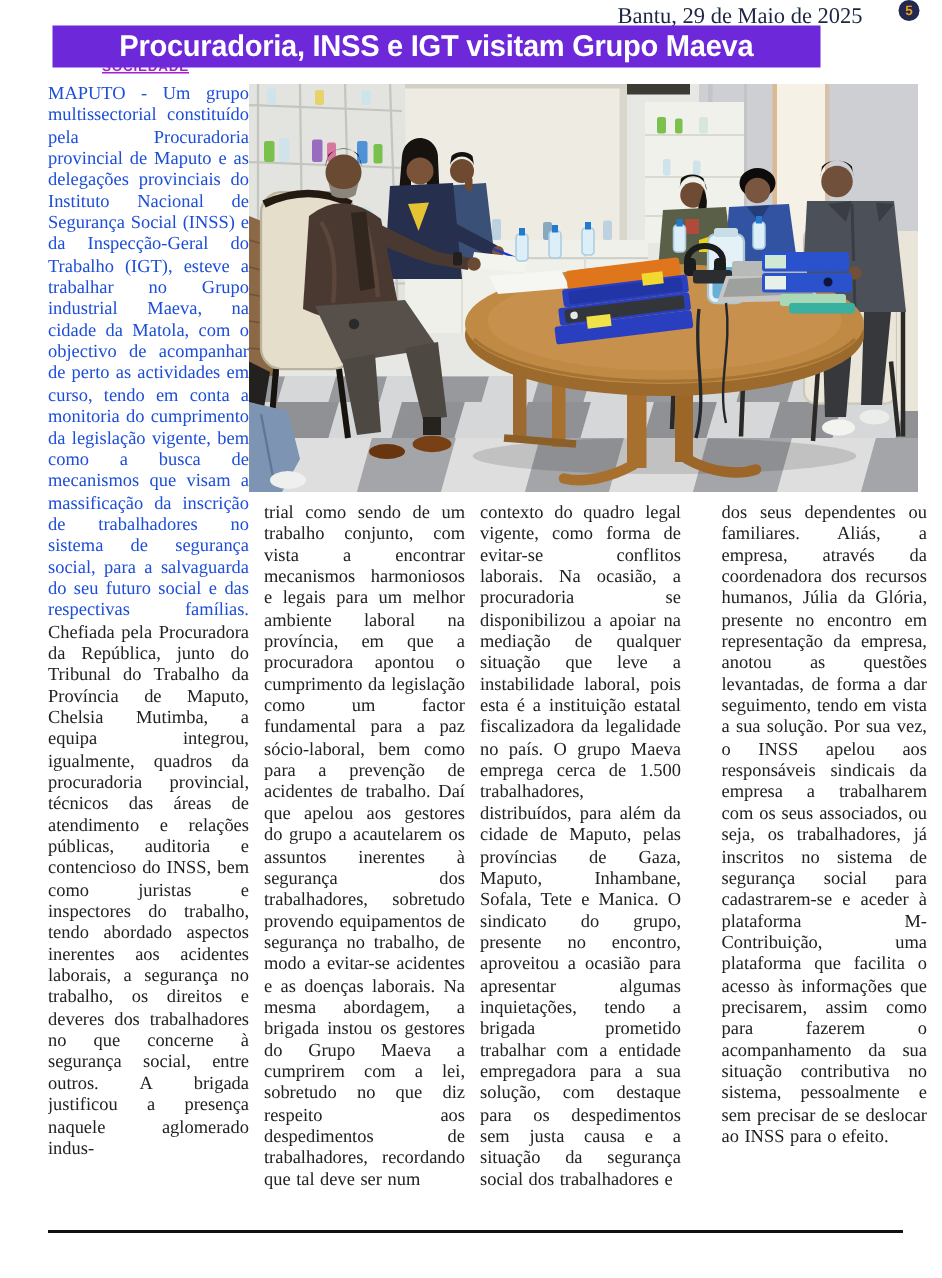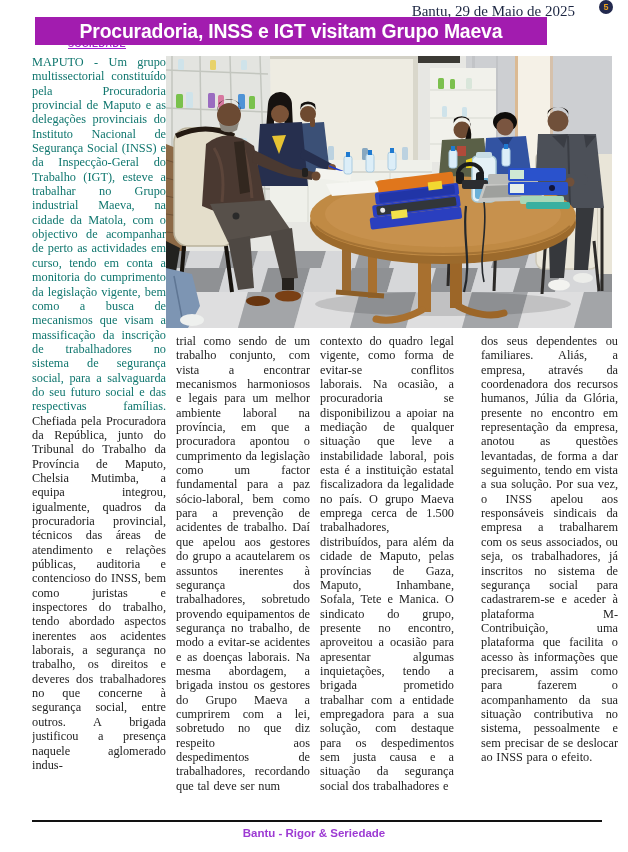--- a/index.html
+++ b/index.html
@@ -6,31 +6,31 @@
   .page{position:relative;width:628px;height:852px;background:#ffffff;overflow:hidden;
         font-family:"Liberation Serif",serif;}
   .kicker{position:absolute;left:68px;top:2px;font-family:"Liberation Sans",sans-serif;
         font-size:9px;font-weight:bold;letter-spacing:.5px;color:#a21fd0;
         text-decoration:underline;cursor:pointer;margin-top:37px;}
   .dateline{position:absolute;right:53px;top:3px;font-size:15px;color:#1c2642;
         font-family:"Liberation Serif",serif;}
   .badge{position:absolute;left:599px;top:0;width:14px;height:14px;border-radius:50%;
         background:#23294e;color:#e8a020;font:bold 9px "Liberation Sans",sans-serif;
         display:flex;align-items:center;justify-content:center;}
-  .banner{position:absolute;left:35px;top:17px;width:512px;height:28px;background:#a21caf;
+  .banner{position:absolute;left:35px;top:17px;width:512px;height:28px;background:#6d28d9;
         display:flex;align-items:center;justify-content:center;}
   .banner span{color:#ffffff;font-family:"Liberation Sans",sans-serif;font-weight:700;
         font-size:20px;letter-spacing:-.2px;transform:scaleX(.97);white-space:nowrap;}
   .col{position:absolute;text-align:justify;font-size:12.3px;line-height:14.35px;
         color:#222222;overflow:hidden;word-spacing:.6px;}
   .col1{left:32px;top:55px;width:134px;height:766px;}
   .col2{left:176px;top:334px;width:134px;height:487px;}
   .col3{left:320px;top:334px;width:134px;height:487px;}
   .col4{left:481px;top:334px;width:137px;height:487px;}
-  .lead{color:#0f766e;}
+  .lead{color:#1d4ed8;}
   .photo{position:absolute;left:166px;top:56px;width:446px;height:272px;}
   .rule{position:absolute;left:32px;top:820px;width:570px;height:2px;background:#121212;}
   .footer{position:absolute;left:0;top:827px;width:628px;text-align:center;
         font-family:"Liberation Sans",sans-serif;font-size:11.5px;font-weight:600;color:#9d3bd3;}
 </style>
 </head>
 <body>
 
 <div class="page">
 
@@ -334,14 +334,13 @@
       <line x1="8" y1="220" x2="16" y2="262" stroke="#5f7694" stroke-width="1.5"></line>
       <ellipse cx="26" cy="264" rx="12" ry="6" fill="#eef0ee"></ellipse>
     </g>
   </svg>
 
   <div class="col col2">trial como sendo de um trabalho conjunto, com vista a encontrar mecanismos harmoniosos e legais para um melhor ambiente laboral na província, em que a procuradora apontou o cumprimento da legislação como um factor fundamental para a paz sócio-laboral, bem como para a prevenção de acidentes de trabalho. Daí que apelou aos gestores do grupo a acautelarem os assuntos inerentes à segurança dos trabalhadores, sobretudo provendo equipamentos de segurança no trabalho, de modo a evitar-se acidentes e as doenças laborais. Na mesma abordagem, a brigada instou os gestores do Grupo Maeva a cumprirem com a lei, sobretudo no que diz respeito aos despedimentos de trabalhadores, recordando que tal deve ser num</div>
   <div class="col col3">contexto do quadro legal vigente, como forma de evitar-se conflitos laborais. Na ocasião, a procuradoria se disponibilizou a apoiar na mediação de qualquer situação que leve a instabilidade laboral, pois esta é a instituição estatal fiscalizadora da legalidade no país. O grupo Maeva emprega cerca de 1.500 trabalhadores, distribuídos, para além da cidade de Maputo, pelas províncias de Gaza, Maputo, Inhambane, Sofala, Tete e Manica. O sindicato do grupo, presente no encontro, aproveitou a ocasião para apresentar algumas inquietações, tendo a brigada prometido trabalhar com a entidade empregadora para a sua solução, com destaque para os despedimentos sem justa causa e a situação da segurança social dos trabalhadores e</div>
   <div class="col col4">dos seus dependentes ou familiares. Aliás, a empresa, através da coordenadora dos recursos humanos, Júlia da Glória, presente no encontro em representação da empresa, anotou as questões levantadas, de forma a dar seguimento, tendo em vista a sua solução. Por sua vez, o INSS apelou aos responsáveis sindicais da empresa a trabalharem com os seus associados, ou seja, os trabalhadores, já inscritos no sistema de segurança social para cadastrarem-se e aceder à plataforma M-Contribuição, uma plataforma que facilita o acesso às informações que precisarem, assim como para fazerem o acompanhamento da sua situação contributiva no sistema, pessoalmente e sem precisar de se deslocar ao INSS para o efeito.</div>
 
   <div class="rule"></div>
-  <div class="footer">Bantu - Rigor &amp; Seriedade</div>
 </div>
 
 </body></html>

